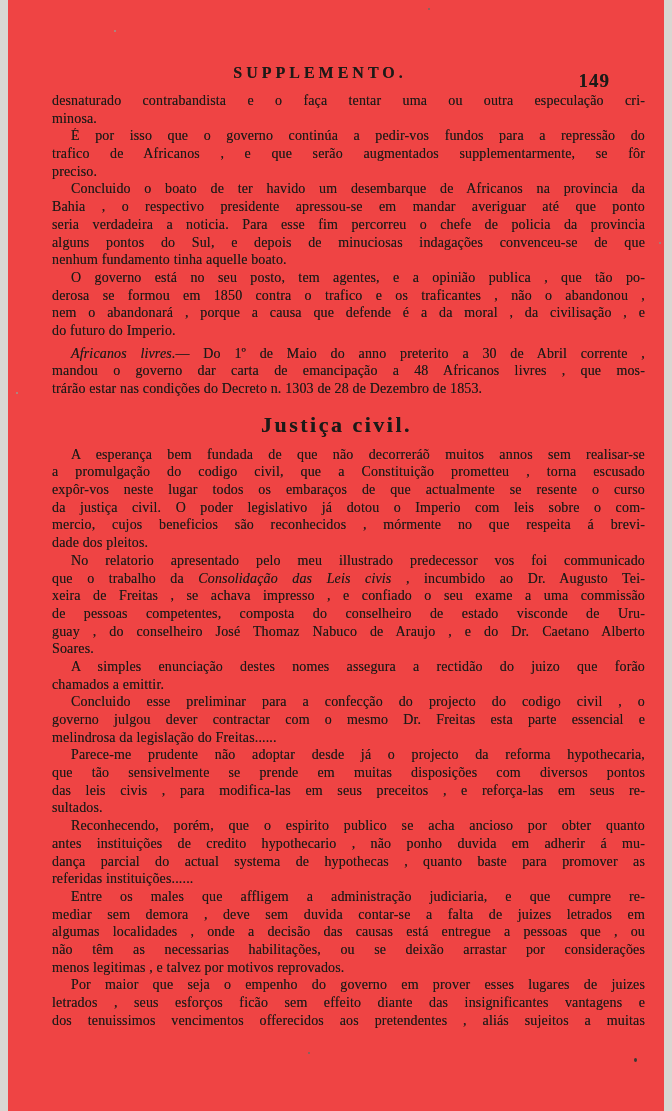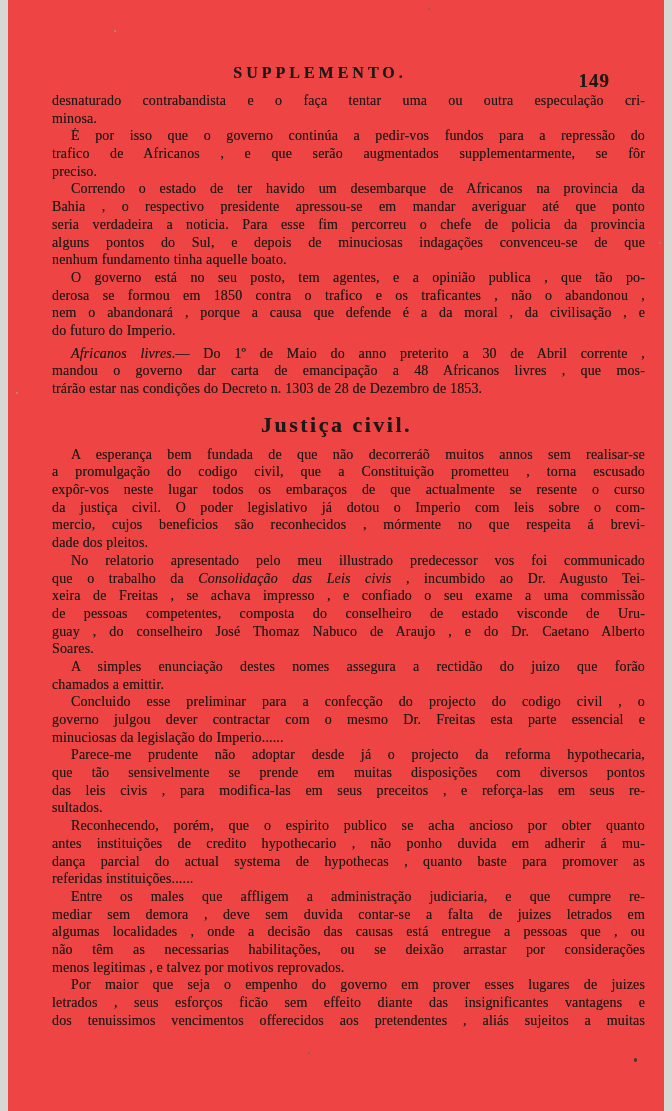--- a/index.html
+++ b/index.html
@@ -113,21 +113,21 @@
         <div class="para">
           <div class="line"><span>desnaturado contrabandista e o faça tentar uma ou outra especulação cri-</span></div>
           <div class="line last"><span>minosa.</span></div>
         </div>
         <div class="para">
           <div class="line indent"><span>É por isso que o governo continúa a pedir-vos fundos para a repressão do</span></div>
           <div class="line"><span>trafico de Africanos , e que serão augmentados supplementarmente, se fôr</span></div>
           <div class="line last"><span>preciso.</span></div>
         </div>
         <div class="para">
-          <div class="line indent"><span>Correndo o estado de ter havido um desembarque de Africanos na provincia da</span></div>
+          <div class="line indent"><span>Concluido o boato de ter havido um desembarque de Africanos na provincia da</span></div>
           <div class="line"><span>Bahia , o respectivo presidente apressou-se em mandar averiguar até que ponto</span></div>
           <div class="line"><span>seria verdadeira a noticia. Para esse fim percorreu o chefe de policia da provincia</span></div>
           <div class="line"><span>alguns pontos do Sul, e depois de minuciosas indagações convenceu-se de que</span></div>
           <div class="line last"><span>nenhum fundamento tinha aquelle boato.</span></div>
         </div>
         <div class="para">
           <div class="line indent"><span>O governo está no seu posto, tem agentes, e a opinião publica , que tão po-</span></div>
           <div class="line"><span>derosa se formou em 1850 contra o trafico e os traficantes , não o abandonou ,</span></div>
           <div class="line"><span>nem o abandonará , porque a causa que defende é a da moral , da civilisação , e</span></div>
           <div class="line last"><span>do futuro do Imperio.</span></div>
@@ -156,21 +156,21 @@
           <div class="line"><span>guay , do conselheiro José Thomaz Nabuco de Araujo , e do Dr. Caetano Alberto</span></div>
           <div class="line last"><span>Soares.</span></div>
         </div>
         <div class="para">
           <div class="line indent"><span>A simples enunciação destes nomes assegura a rectidão do juizo que forão</span></div>
           <div class="line last"><span>chamados a emittir.</span></div>
         </div>
         <div class="para">
           <div class="line indent"><span>Concluido esse preliminar para a confecção do projecto do codigo civil , o</span></div>
           <div class="line"><span>governo julgou dever contractar com o mesmo Dr. Freitas esta parte essencial e</span></div>
-          <div class="line last"><span>minuciosas da legislação do Imperio......</span></div>
+          <div class="line last"><span>melindrosa da legislação do Freitas......</span></div>
         </div>
         <div class="para">
           <div class="line indent"><span>Parece-me prudente não adoptar desde já o projecto da reforma hypothecaria,</span></div>
           <div class="line"><span>que tão sensivelmente se prende em muitas disposições com diversos pontos</span></div>
           <div class="line"><span>das leis civis , para modifica-las em seus preceitos , e reforça-las em seus re-</span></div>
           <div class="line last"><span>sultados.</span></div>
         </div>
         <div class="para">
           <div class="line indent"><span>Reconhecendo, porém, que o espirito publico se acha ancioso por obter quanto</span></div>
           <div class="line"><span>antes instituições de credito hypothecario , não ponho duvida em adherir á mu-</span></div>

